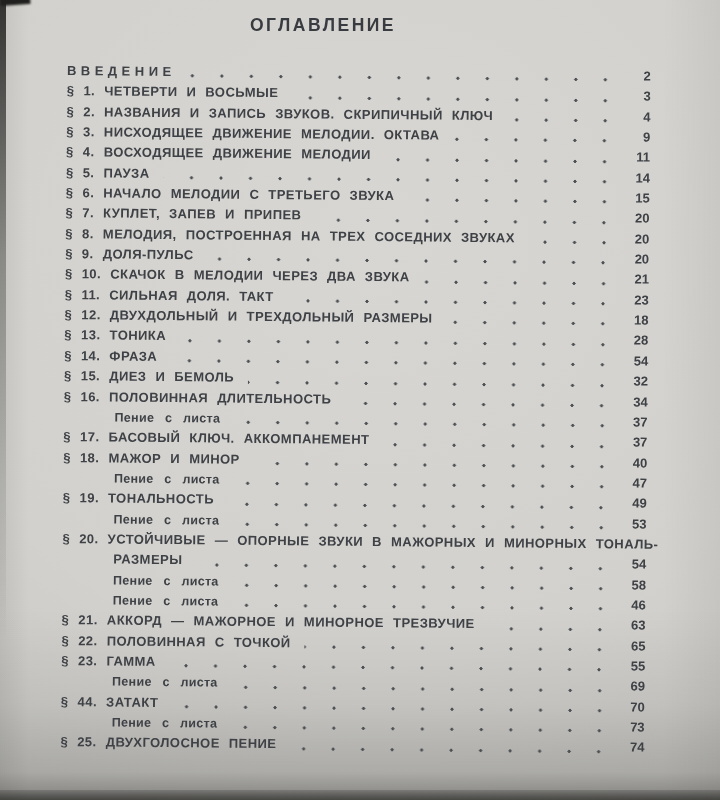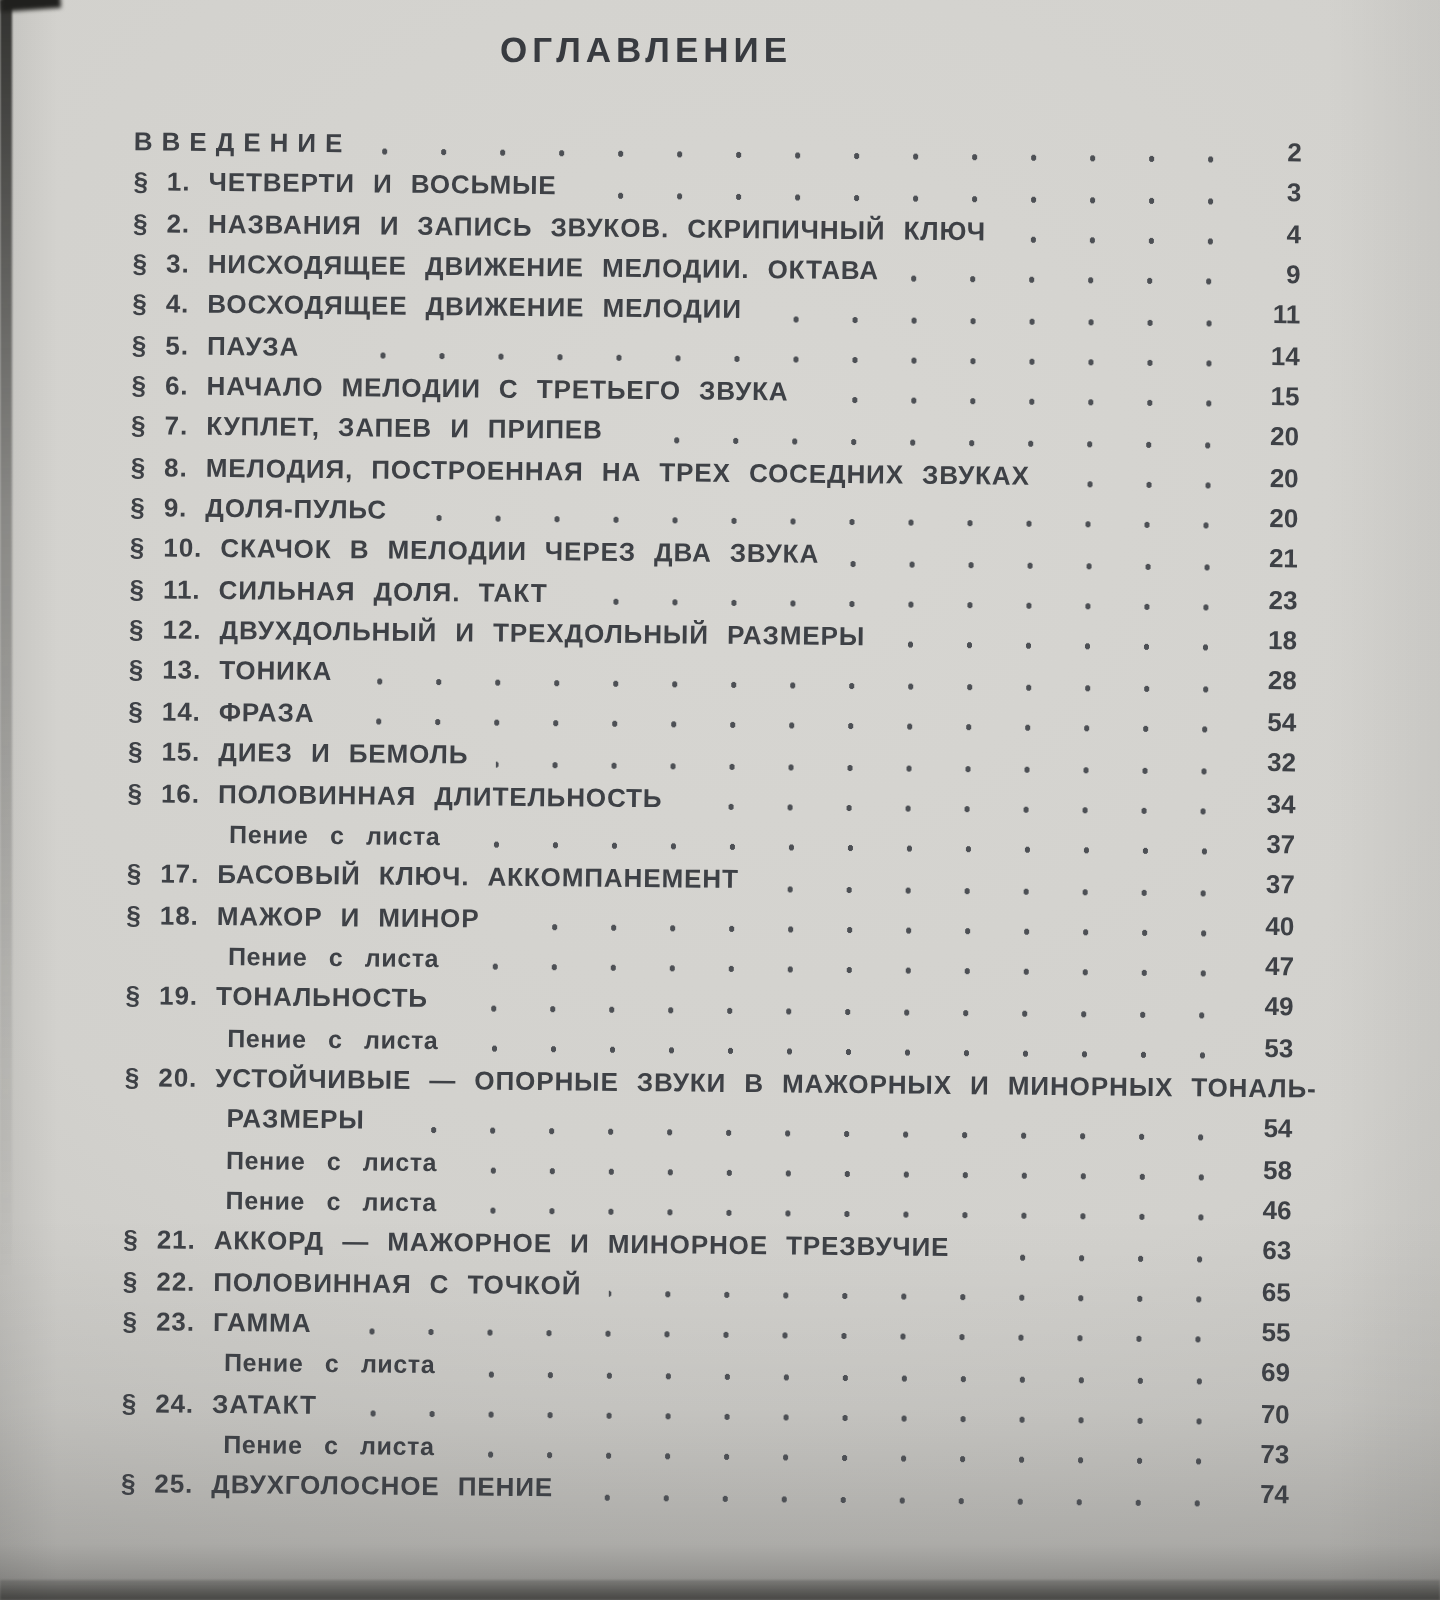--- a/index.html
+++ b/index.html
@@ -250,21 +250,21 @@
     <span class="text">§ 23. ГАММА</span>
     <span class="leader"></span>
     <span class="page">55</span>
   </div>
       <div class="row kind-sub">
     <span class="text">Пение с листа</span>
     <span class="leader"></span>
     <span class="page">69</span>
   </div>
       <div class="row kind-entry">
-    <span class="text">§ 24. ЗАТАКТ</span>
+    <span class="text">§ 44. ЗАТАКТ</span>
     <span class="leader"></span>
     <span class="page">70</span>
   </div>
       <div class="row kind-sub">
     <span class="text">Пение с листа</span>
     <span class="leader"></span>
     <span class="page">73</span>
   </div>
       <div class="row kind-entry">
     <span class="text">§ 25. ДВУХГОЛОСНОЕ ПЕНИЕ</span>

